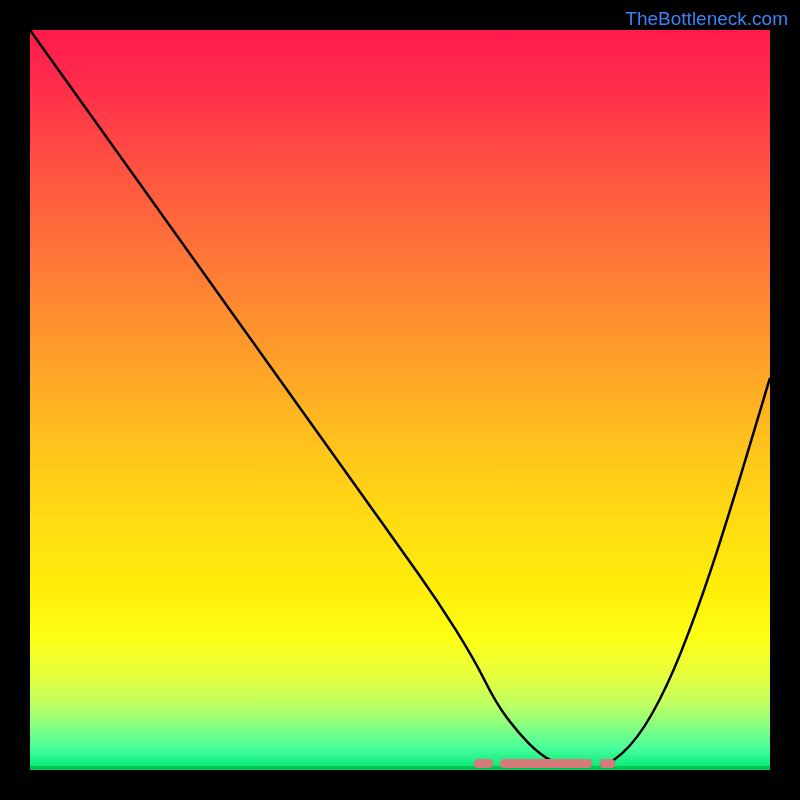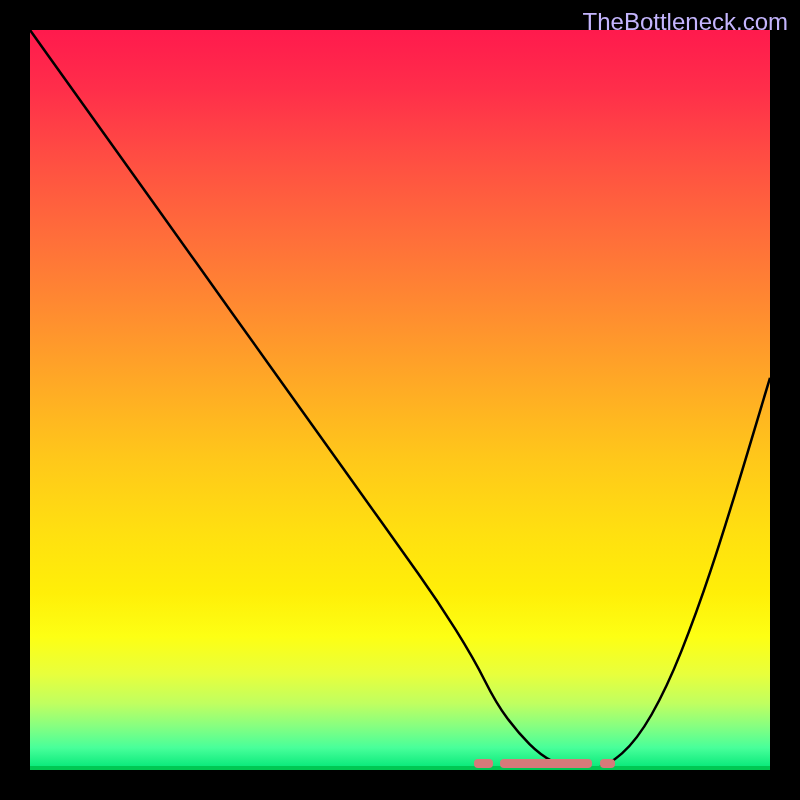--- a/index.html
+++ b/index.html
@@ -1,17 +1,17 @@
 <!DOCTYPE html>
 <html><head>
   <meta charset="utf-8">
   <style>
     * { margin: 0; padding: 0; box-sizing: border-box; }
     body { width: 800px; height: 800px; background: #000; position: relative; font-family: Arial, sans-serif; }
-    .watermark { position: absolute; top: 8px; right: 12px; color: #c4b5fd; font-size: 24px; font-weight: 500; z-index: 10; }
+    .watermark { position: absolute; top: 8px; right: 12px; color: #3b82f6; font-size: 19px; font-weight: 500; z-index: 10; }
     .chart-area { position: absolute; left: 30px; top: 30px; width: 740px; height: 740px; overflow: hidden; }
     .gradient-bg { position: absolute; inset: 0; background: linear-gradient(to bottom,
       #ff1a4d 0%, #ff2e4a 8%, #ff5042 18%, #ff6e3a 28%, #ff8c30 38%, #ffaa25 48%,
       #ffc81a 58%, #ffe010 68%, #ffef08 76%, #fdff14 82%, #e8ff3c 87%,
       #c0ff60 91%, #88ff80 94%, #48ff9a 97%, #00e676 100%);
     }
     .curve-svg { position: absolute; inset: 0; width: 100%; height: 100%; }
     .bottom-band { position: absolute; bottom: 0; left: 0; right: 0; height: 4px; background: #00c853; }
     .marker-bar { position: absolute; height: 9px; background: #d67a7a; border-radius: 4px; bottom: 2px; }
   </style>

